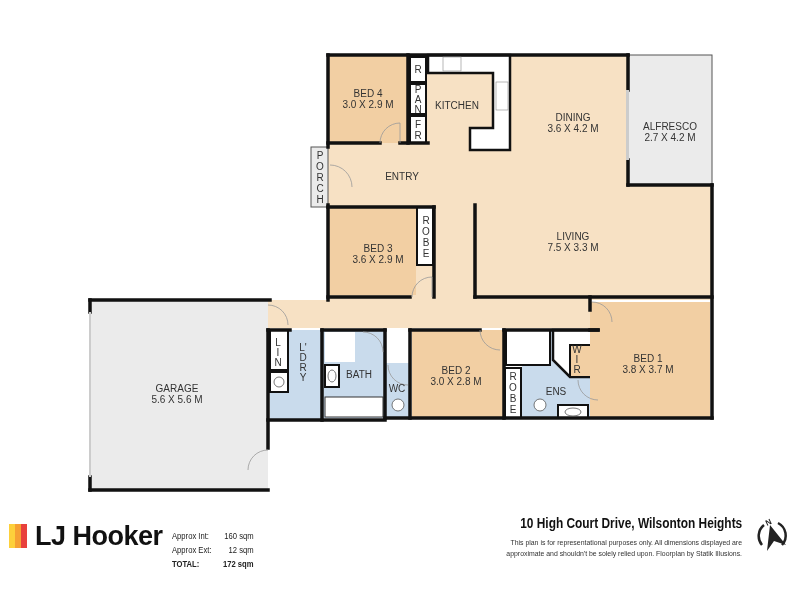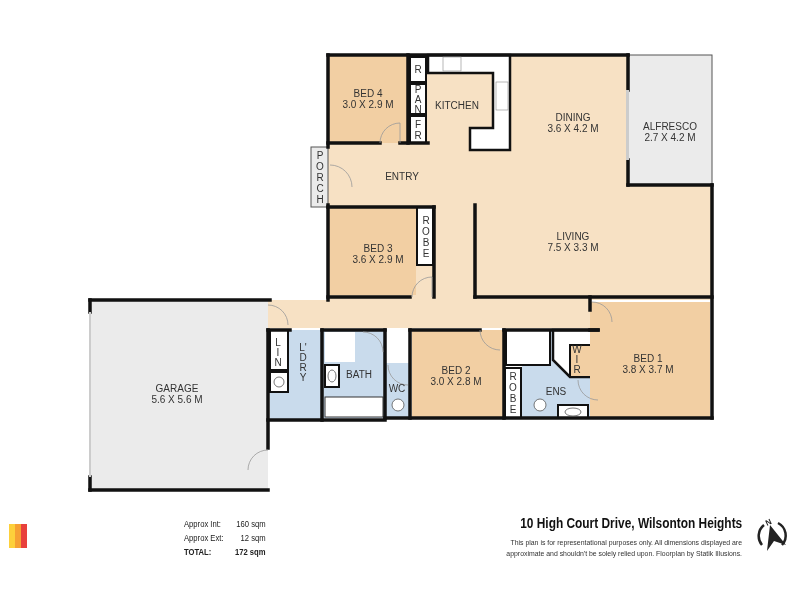--- a/index.html
+++ b/index.html
@@ -5,21 +5,21 @@
   html, body { margin: 0; padding: 0; background: #ffffff; }
   body { width: 800px; height: 600px; position: relative; overflow: hidden; font-family: "Liberation Sans", sans-serif; }
   #plan { position: absolute; left: 0; top: 0; width: 800px; height: 500px; }
   .room-label { font-family: "Liberation Sans", sans-serif; font-size: 10px; fill: #333333; text-anchor: middle; }
   .small-label { font-family: "Liberation Sans", sans-serif; font-size: 10px; fill: #333333; text-anchor: middle; }
   .footer { position: absolute; left: 0; top: 500px; width: 800px; height: 100px; }
   .logo { position: absolute; left: 9px; top: 524px; display: flex; align-items: center; }
   .logo-bars { display: flex; height: 24px; }
   .logo-bars span { display: block; width: 6px; height: 24px; }
   .logo-text { font-family: "Liberation Sans", sans-serif; font-weight: bold; font-size: 27px; color: #111; margin-left: 8px; letter-spacing: -0.5px; line-height: 24px; }
-  .area-table { position: absolute; left: 172px; top: 517px; font-family: "Liberation Sans", sans-serif; font-size: 9px; color: #222; margin-left: 12px; }
+  .area-table { position: absolute; left: 172px; top: 529px; font-family: "Liberation Sans", sans-serif; font-size: 9px; color: #222; }
   .area-row { display: flex; width: 82px; justify-content: space-between; line-height: 14px; transform: scaleX(0.85); transform-origin: left; width: 96px; }
   .area-row.total { font-weight: bold; }
   .address { position: absolute; right: 58px; top: 515px; font-family: "Liberation Sans", sans-serif; font-weight: bold; font-size: 14px; color: #111; text-align: right; transform: scaleX(0.85); transform-origin: right; white-space: nowrap; }
   .disclaimer { position: absolute; right: 58px; top: 537px; font-family: "Liberation Sans", sans-serif; font-size: 7.5px; color: #333; text-align: right; line-height: 11px; width: 290px; transform: scaleX(0.92); transform-origin: right; }
   .compass { position: absolute; left: 752px; top: 515px; width: 40px; height: 40px; }
 </style>
 </head>
 <body>
 
 <svg id="plan" viewBox="0 0 800 500" xmlns="http://www.w3.org/2000/svg">
@@ -186,20 +186,21 @@
 </svg>
 
 <div class="footer"></div>
 
 <div class="logo">
   <div class="logo-bars">
     <span style="background:#fdd03b"></span>
       <span style="background:#f6a033"></span>
       <span style="background:#e8403c"></span>
   </div>
+  <div class="logo-text">LJ Hooker</div>
 </div>
 
 <div class="area-table">
   <div class="area-row">
     <span>Approx Int:</span>
     <span>160 sqm</span>
   </div>
   <div class="area-row">
     <span>Approx Ext:</span>
     <span>12 sqm</span>

